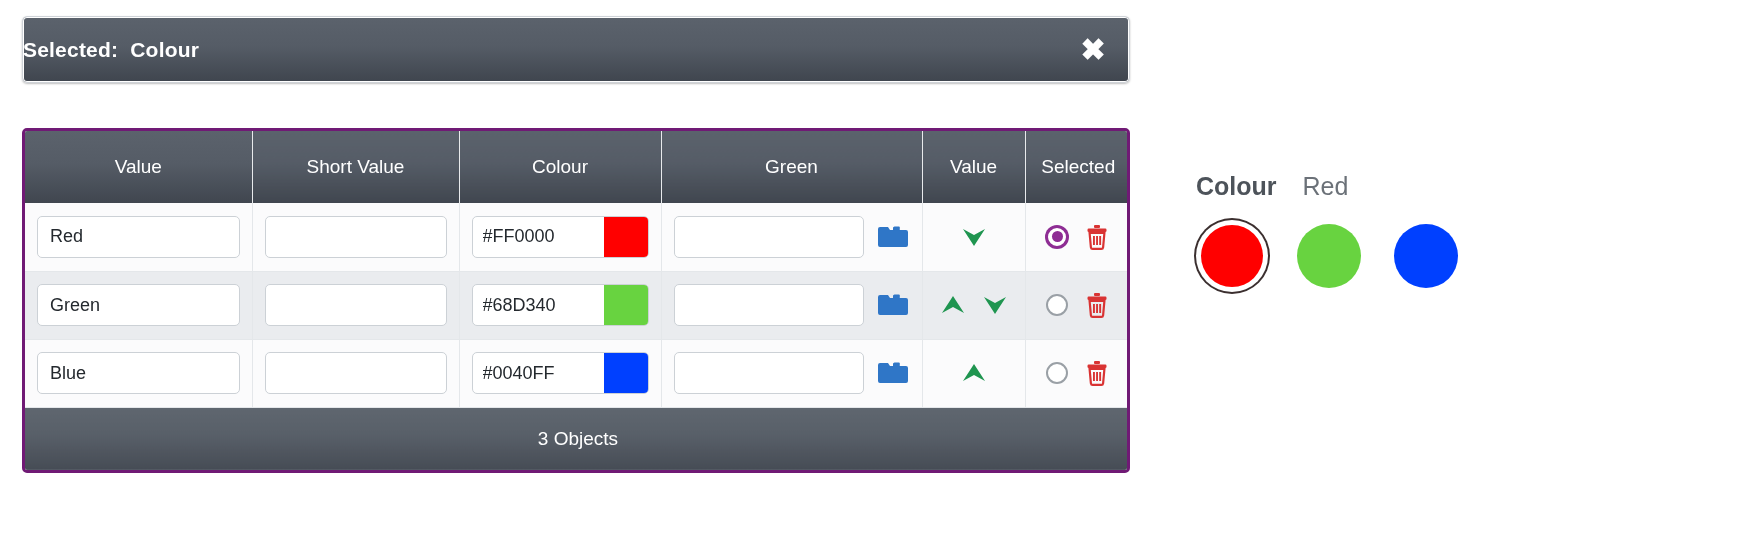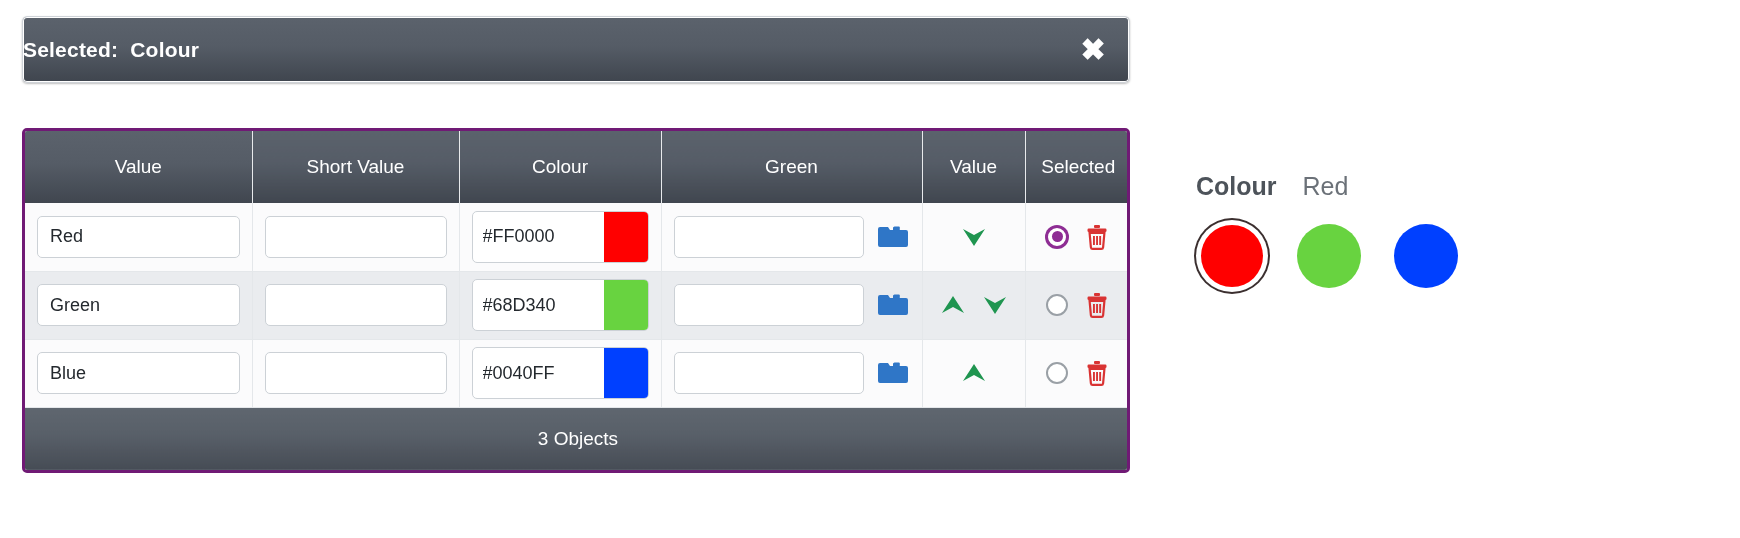--- a/index.html
+++ b/index.html
@@ -100,21 +100,21 @@
     color: #24292e;
     padding: 0 12px;
     font-family: "Liberation Sans", sans-serif;
     outline: none;
   }
 
   
   .colour-cell-inner {
     display: flex; align-items: center;
     width: 100%;
-    height: 52px;
+    height: 42px;
     border: 1px solid #ccd1d6;
     border-radius: 5px;
     background: #ffffff;
     overflow: hidden;
   }
   .colour-hex {
     flex: 1 1 auto;
     height: 100%;
     border: none;
     background: transparent;

